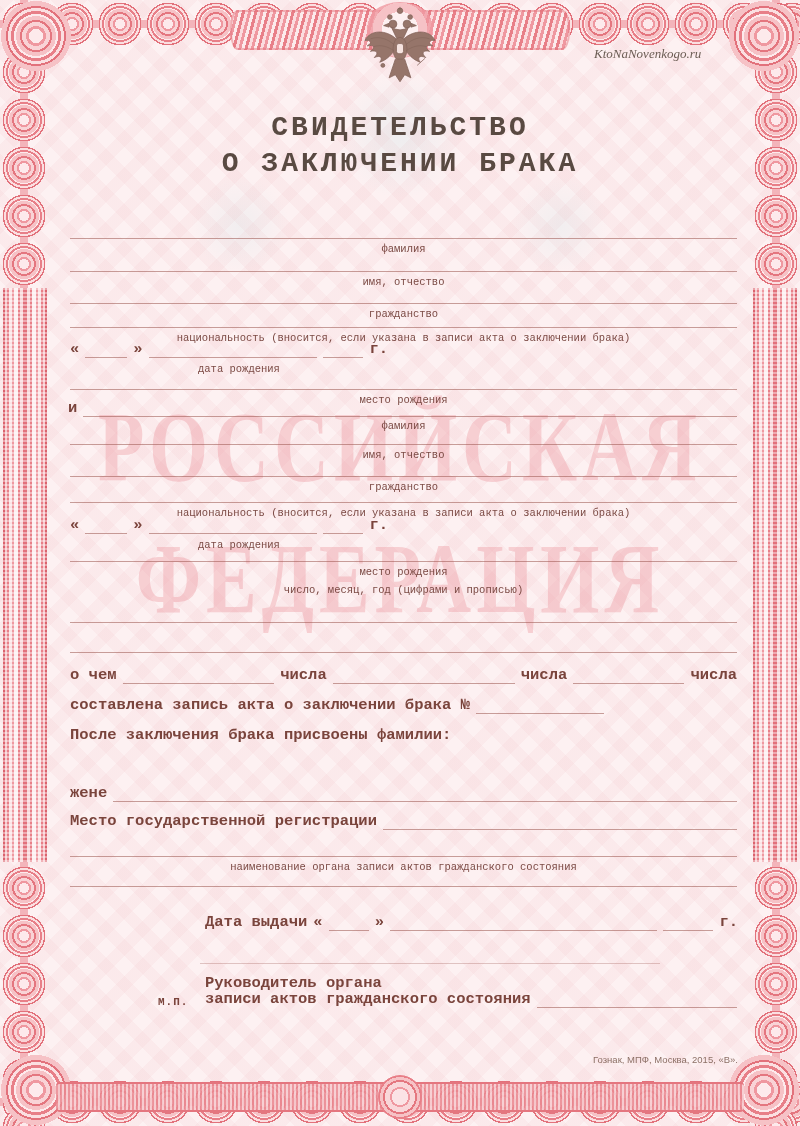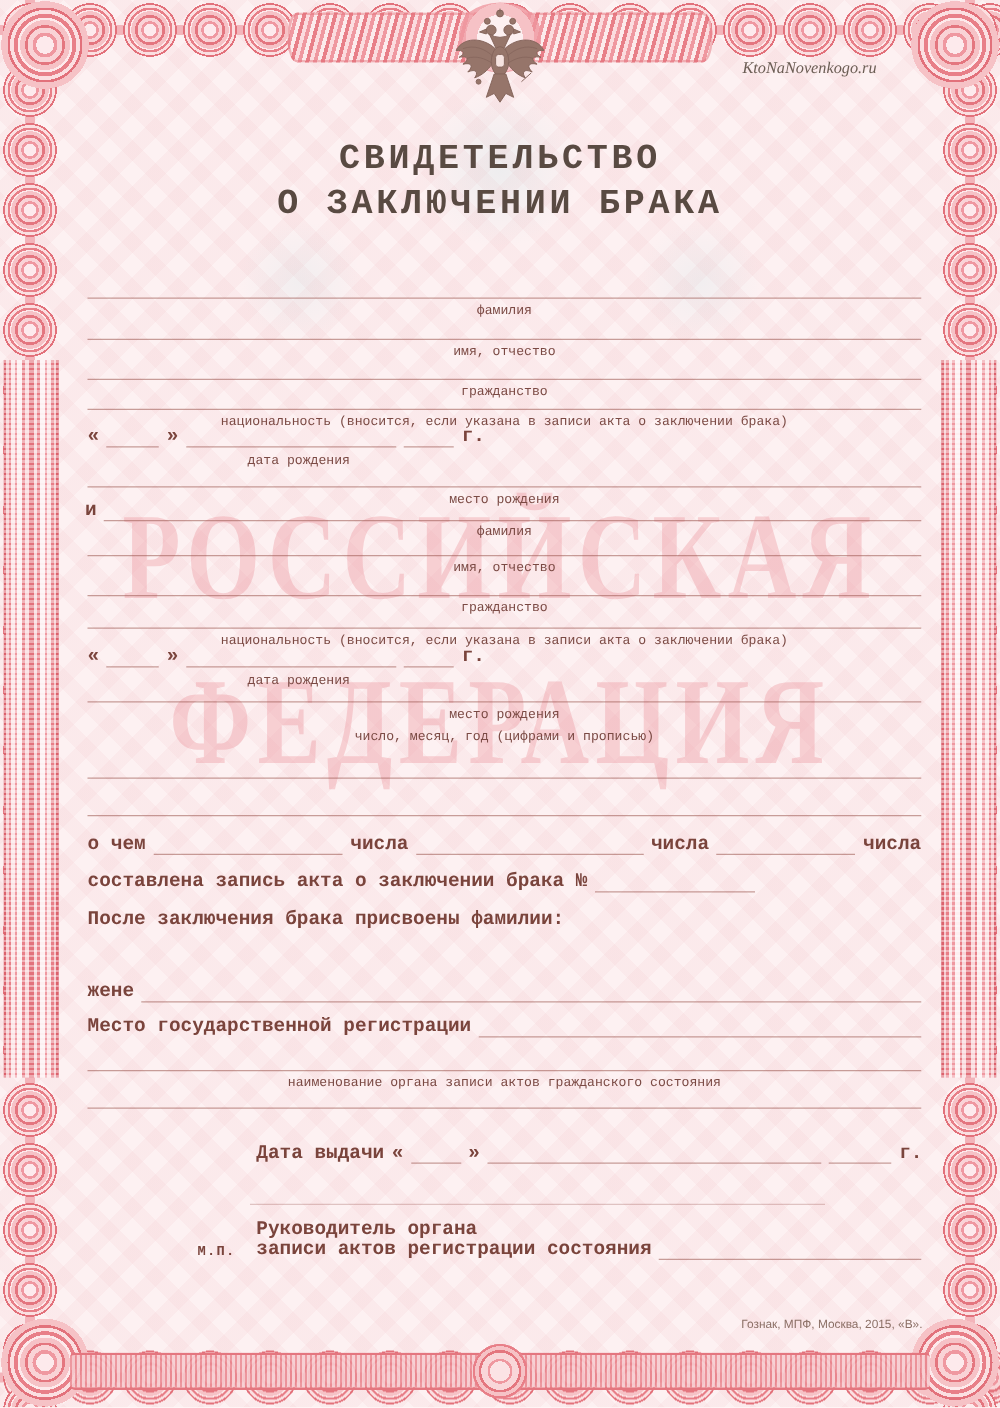--- a/index.html
+++ b/index.html
@@ -239,21 +239,21 @@
       <span class="t">г.</span>
     </div>
 
     <div class="mp" style="top:996px;left:158px">М.П.</div>
     <div class="rule faint" style="top:963px;left:200px;width:460px"></div>
 
     <div class="row" style="top:974px;left:205px">
       <span class="t">Руководитель органа</span>
     </div>
     <div class="row" style="top:990px;left:205px;right:63px">
-      <span class="t">записи актов регистрации состояния</span>
+      <span class="t">записи актов гражданского состояния</span>
       <span class="frule grow"></span>
     </div>
 
   </div>
 
   <div class="fineprint">Гознак, МПФ, Москва, 2015, «В».</div>
 
 </div>
 
 </body></html>

